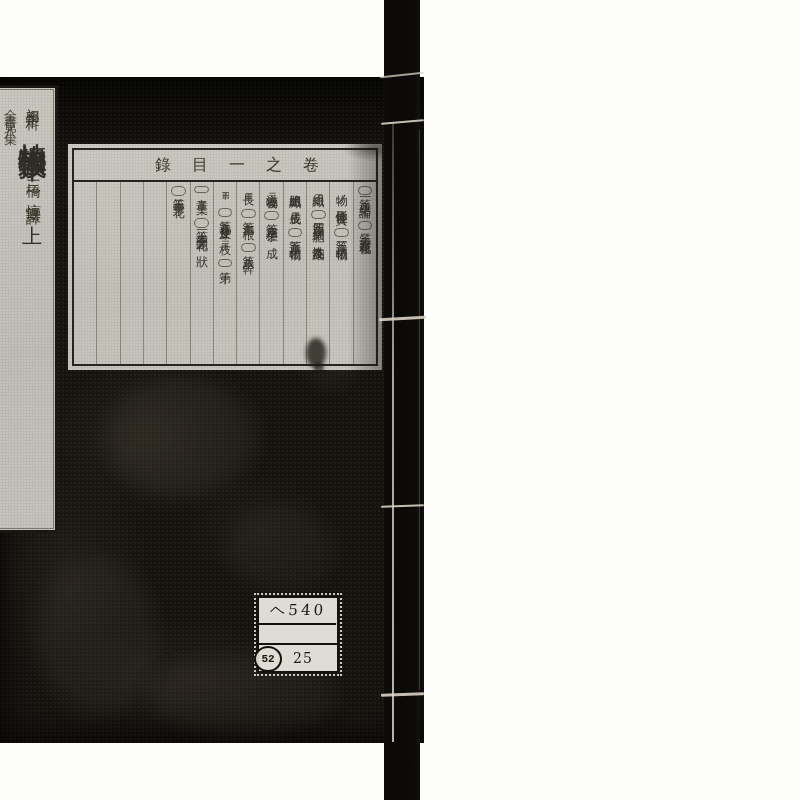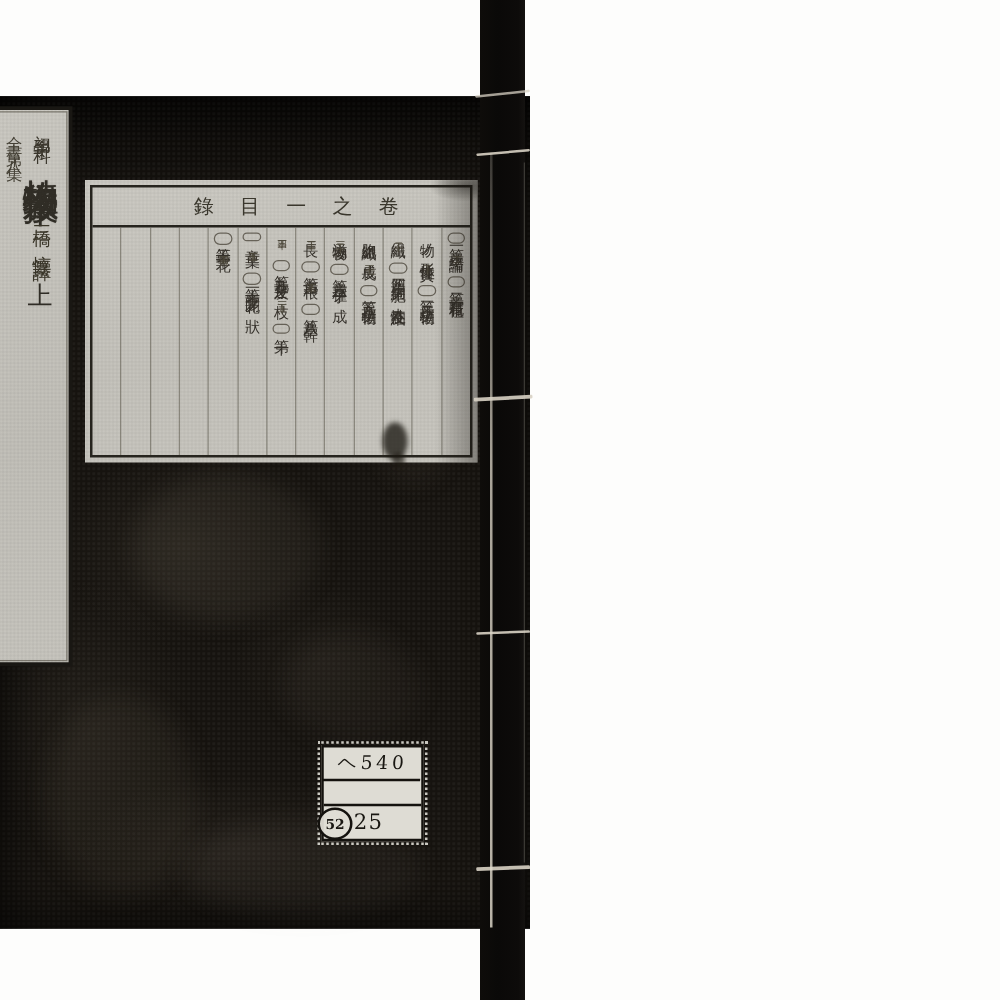--- a/index.html
+++ b/index.html
@@ -100,22 +100,22 @@
   .sticker{position:absolute;left:257px;top:596px;width:82px;height:77px;box-sizing:border-box;
     background:#dedcd4;border:2px solid #14120e;outline:2px dotted rgba(233,231,223,0.85);
     outline-offset:1px;display:flex;flex-direction:column;color:#191712;}
   .st-row{box-sizing:border-box;position:relative;}
   .st-r1{height:27px;border-bottom:2px solid #14120e;display:flex;align-items:center;
     justify-content:center;font-size:15px;letter-spacing:3px;transform:skewX(-4deg);}
   .st-r2{height:20px;border-bottom:2px solid #14120e;}
   .st-r3{flex:1;display:flex;align-items:center;}
   .st-circle{position:absolute;left:-5px;top:1px;width:24px;height:22px;border:2px solid #14120e;
     border-radius:50%;background:rgba(222,220,212,0.95);display:flex;align-items:center;
-    justify-content:center;font-size:11px;font-weight:bold;}
-  .st-num{margin-left:24px;font-size:17px;letter-spacing:1px;}
+    justify-content:center;font-size:11px;font-weight:bold;font-family:Liberation Mono, monospace;}
+  .st-num{margin-left:34px;font-size:14px;letter-spacing:1px;}
 </style>
 </head>
 <body>
 
 <div class="stage">
 
   <div class="cover">
     <div class="patch p1"></div>
     <div class="patch p2"></div>
     <div class="patch p3"></div>

